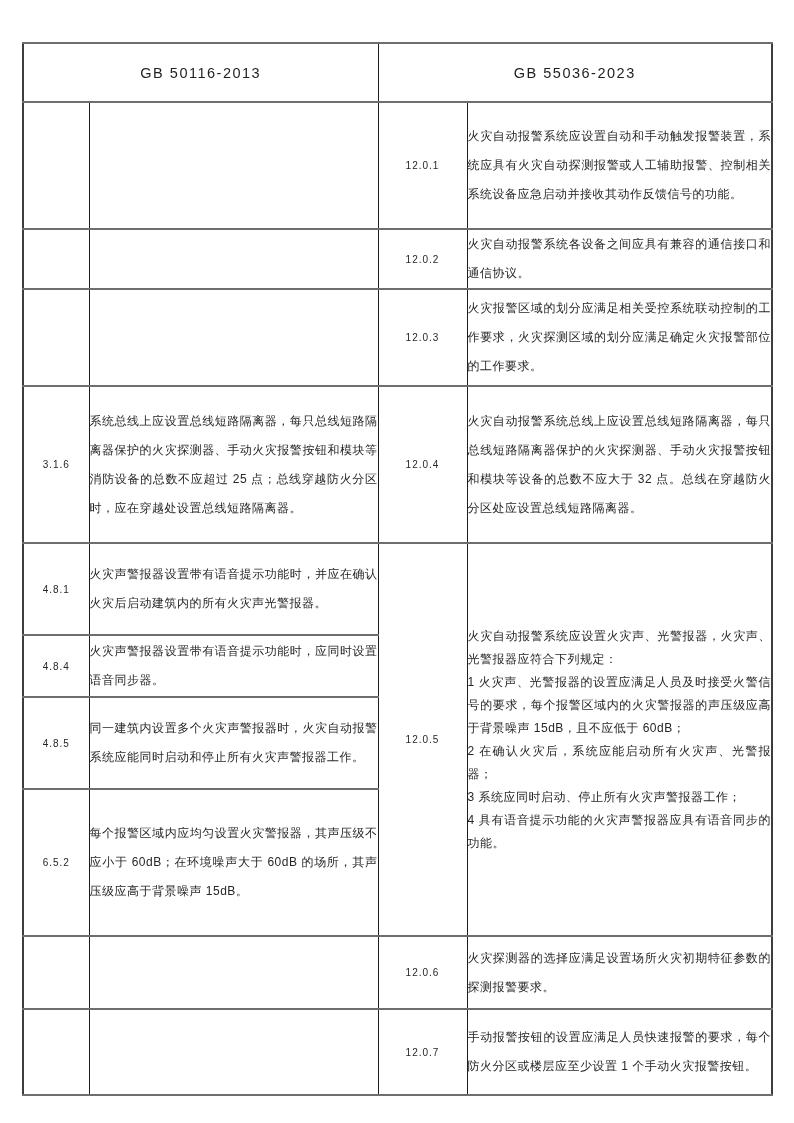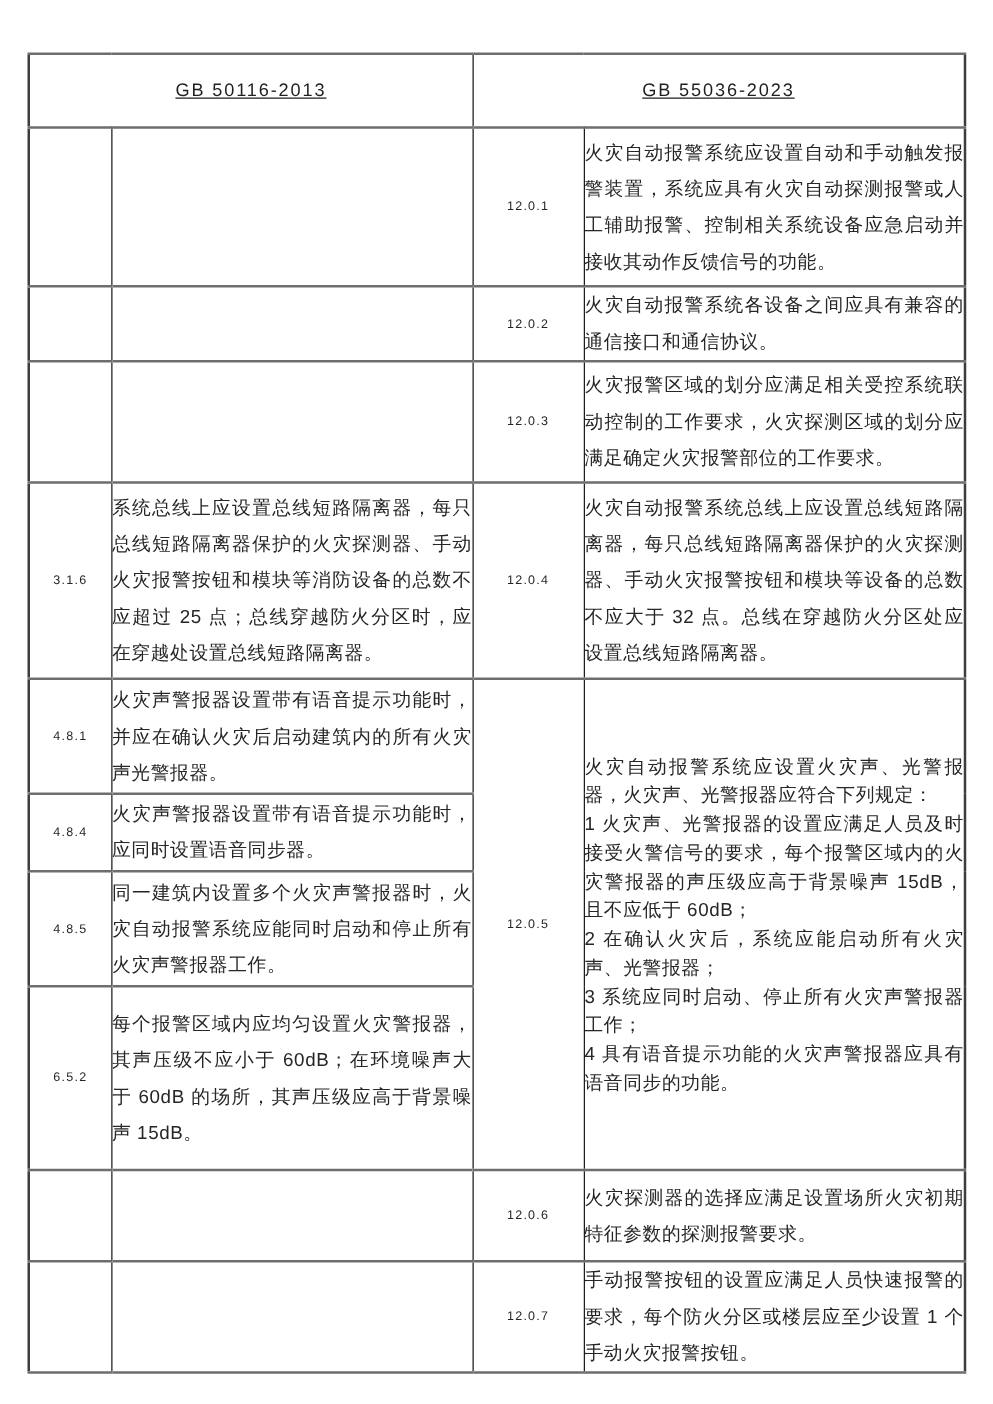--- a/index.html
+++ b/index.html
@@ -33,32 +33,31 @@
     padding: 0;
     font-weight: normal;
     vertical-align: middle;
     overflow: hidden;
   }
   th.hdr {
     text-align: center;
     font-size: 14.5px;
     letter-spacing: 1.5px;
     color: #1f1f1f;
-    text-decoration: underline;
   }
   td.num {
     text-align: center;
     font-size: 10px;
     letter-spacing: 1px;
     color: #262626;
     white-space: nowrap;
   }
   td.txt {
     text-align: justify;
-    font-size: 15px;
+    font-size: 12px;
     line-height: 29px;
     padding: 5px 9px;
     color: #262626;
     letter-spacing: 0.5px;
   }
   td.txt p {
     margin: 0;
     text-align: justify;
     line-height: 23px;
   }

